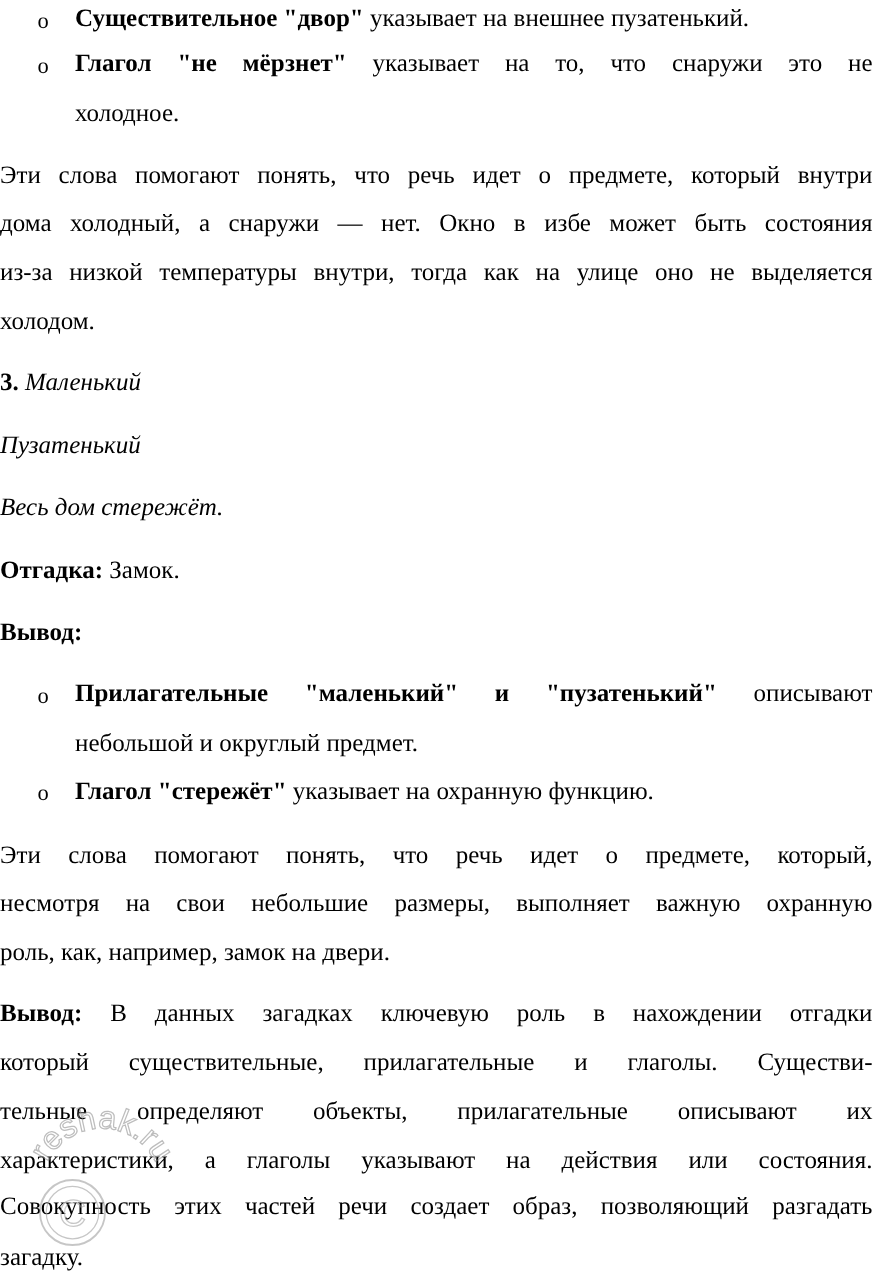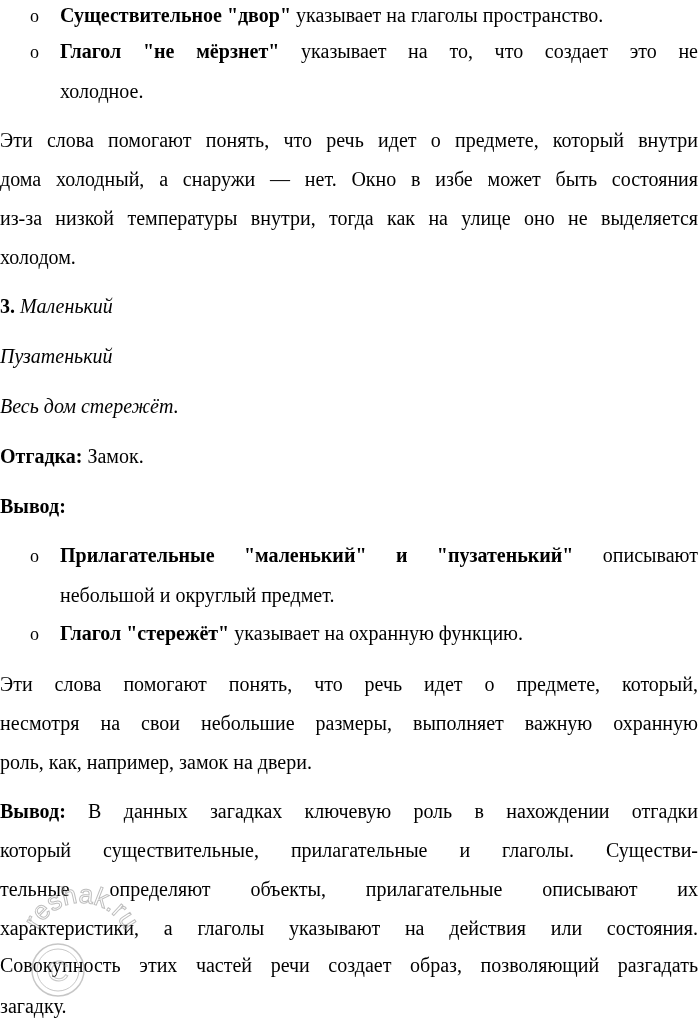--- a/index.html
+++ b/index.html
@@ -21,26 +21,26 @@
     pointer-events: none; opacity: 0.55;
   }
 </style>
 </head>
 <body>
 
 <div class="page">
 
   <span class="line bul" style="top:4px">o</span>
   <div class="line ind" style="top:3px">
-    <b>Существительное "двор"</b><span> указывает на глаголы пространство.</span>
+    <b>Существительное "двор"</b><span> указывает на внешнее пузатенький.</span>
   </div>
 
   <span class="line bul" style="top:40px">o</span>
   <div class="line ind just" style="top:39px">
-    <b>Глагол "не мёрзнет"</b><span> указывает на то, что создает это не</span>
+    <b>Глагол "не мёрзнет"</b><span> указывает на то, что снаружи это не</span>
   </div>
   <div class="line ind" style="top:79px">холодное.</div>
 
   <div class="line just" style="top:128px">Эти слова помогают понять, что речь идет о предмете, который внутри</div>
   <div class="line just" style="top:167px">дома холодный, а снаружи — нет. Окно в избе может быть состояния</div>
   <div class="line just" style="top:206px">из-за низкой температуры внутри, тогда как на улице оно не выделяется</div>
   <div class="line" style="top:245px">холодом.</div>
 
   <div class="line" style="top:294px">
     <b>3.</b> <i>Маленький</i>

